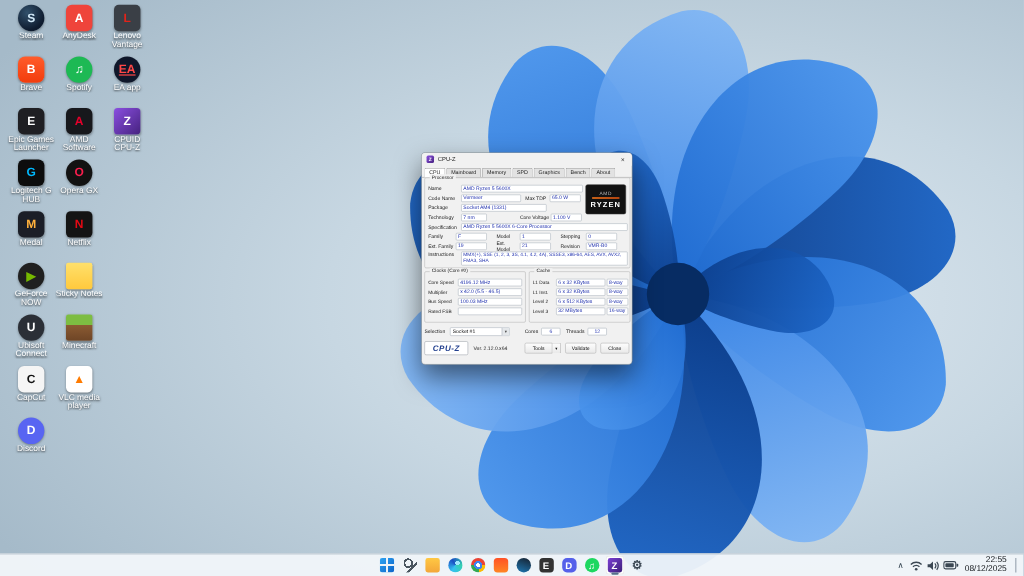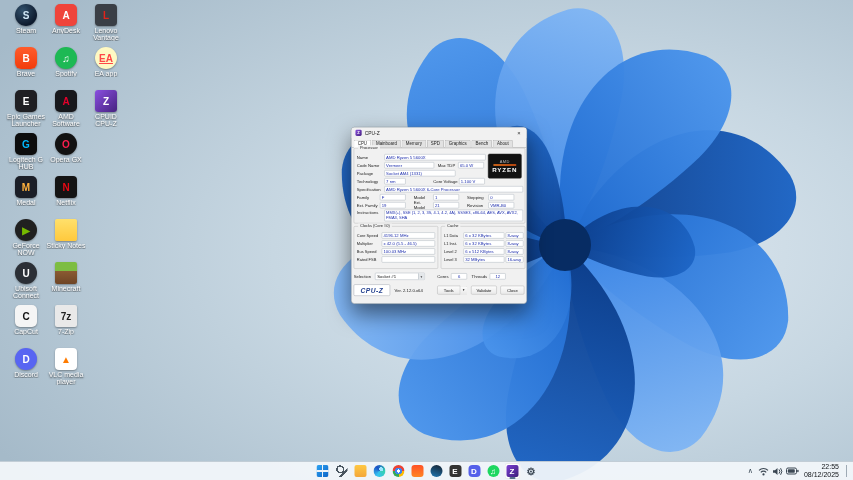--- a/index.html
+++ b/index.html
@@ -261,39 +261,35 @@
       <div class="dicon">
         <span class="dg" style="background: linear-gradient(rgb(255, 224, 107), rgb(255, 201, 61)); color: rgb(107, 82, 0); border-radius: 2px;"></span>
         <span class="dl">Sticky Notes</span>
       </div>
 
       <div class="dicon">
         <span class="dg" style="background: linear-gradient(rgb(125, 189, 66) 0%, rgb(125, 189, 66) 42%, rgb(138, 90, 50) 42%, rgb(110, 69, 38) 100%); color: rgb(255, 255, 255); border-radius: 2px;"></span>
         <span class="dl">Minecraft</span>
       </div>
 
-      <div class="dicon">
-        <span class="dg" style="background: rgb(233, 233, 233); color: rgb(34, 34, 34); border-radius: 2px;">7z</span>
-        <span class="dl">7-Zip</span>
-      </div>
 
       <div class="dicon">
         <span class="dg" style="background: rgb(255, 255, 255); color: rgb(255, 123, 0); border-radius: 4px;">▲</span>
         <span class="dl">VLC media player</span>
       </div>
     </div>
   <div class="dcol">
 
       <div class="dicon">
         <span class="dg" style="background: rgb(58, 63, 70); color: rgb(226, 35, 26); border-radius: 4px;">L</span>
         <span class="dl">Lenovo Vantage</span>
       </div>
 
       <div class="dicon">
-        <span class="dg" style="background: #fef9c3; color: rgb(255, 71, 71); border-radius: 50%; text-decoration: underline;">EA</span>
+        <span class="dg" style="background: #0f172a; color: rgb(255, 71, 71); border-radius: 50%; text-decoration: underline;">EA</span>
         <span class="dl">EA app</span>
       </div>
 
       <div class="dicon">
         <span class="dg" style="background: linear-gradient(135deg, rgb(138, 79, 224), rgb(70, 34, 127)); color: rgb(255, 255, 255); border-radius: 3px;">Z</span>
         <span class="dl">CPUID CPU-Z</span>
       </div>
     </div>
 </div>
 

